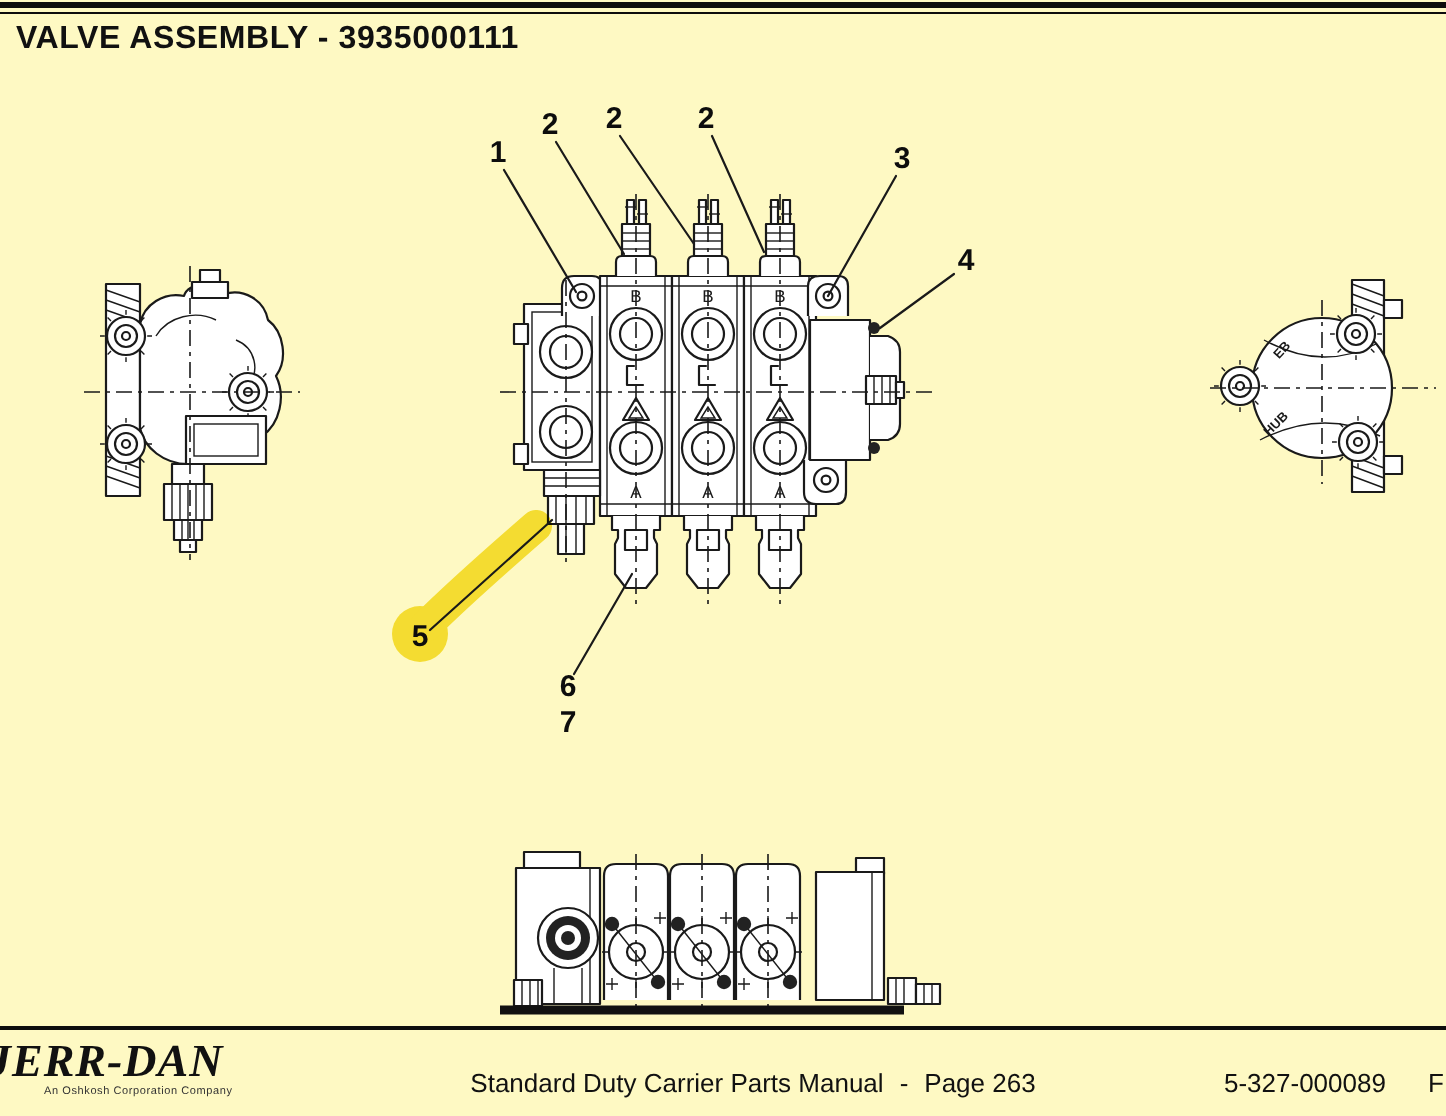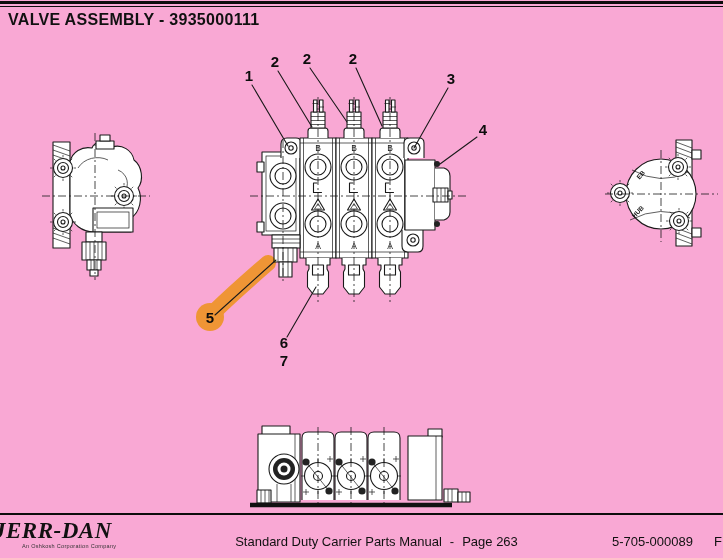--- a/index.html
+++ b/index.html
@@ -1,16 +1,16 @@
 <!DOCTYPE html>
 <html><head>
 <meta charset="utf-8">
 <style>
   html,body{margin:0;padding:0;background:#fff;}
-  #page{position:relative;width:723px;height:558px;background:#f9a8d4;overflow:hidden;
+  #page{position:relative;width:723px;height:558px;background:#fef9c3;overflow:hidden;
         font-family:"Liberation Sans",sans-serif;color:#111;}
   .rule{position:absolute;left:0;width:723px;background:#0d0d0d;}
   #rule-a{top:1px;height:2.5px;}
   #rule-b{top:6px;height:1px;}
   #title{position:absolute;left:8px;top:11px;font-size:16px;font-weight:bold;letter-spacing:.3px;}
   svg{position:absolute;left:0;top:0;}
   .ln{stroke:#1a1a1a;stroke-width:1.1;fill:none;stroke-linecap:round;stroke-linejoin:round;}
   .fw{stroke:#1a1a1a;stroke-width:1.1;fill:#fff;stroke-linejoin:round;}
   .thin{stroke:#1a1a1a;stroke-width:.7;fill:none;}
   .cl{stroke:#1a1a1a;stroke-width:.8;fill:none;stroke-dasharray:8 3 2 3;}
@@ -226,15 +226,15 @@
       <text class="callout" x="284" y="366">7</text>
     </g>
   </svg>
 
   <div id="footer-line"></div>
   <div id="logo">JERR-DAN</div>
   <div id="tagline">An Oshkosh Corporation Company</div>
   <div id="footer-center">
     <span>Standard Duty Carrier Parts Manual</span><span>-</span><span>Page 263</span>
   </div>
-  <div id="docnum">5-705-000089</div>
+  <div id="docnum">5-327-000089</div>
   <div id="rev">F</div>
 </div>
 
 </body></html>

